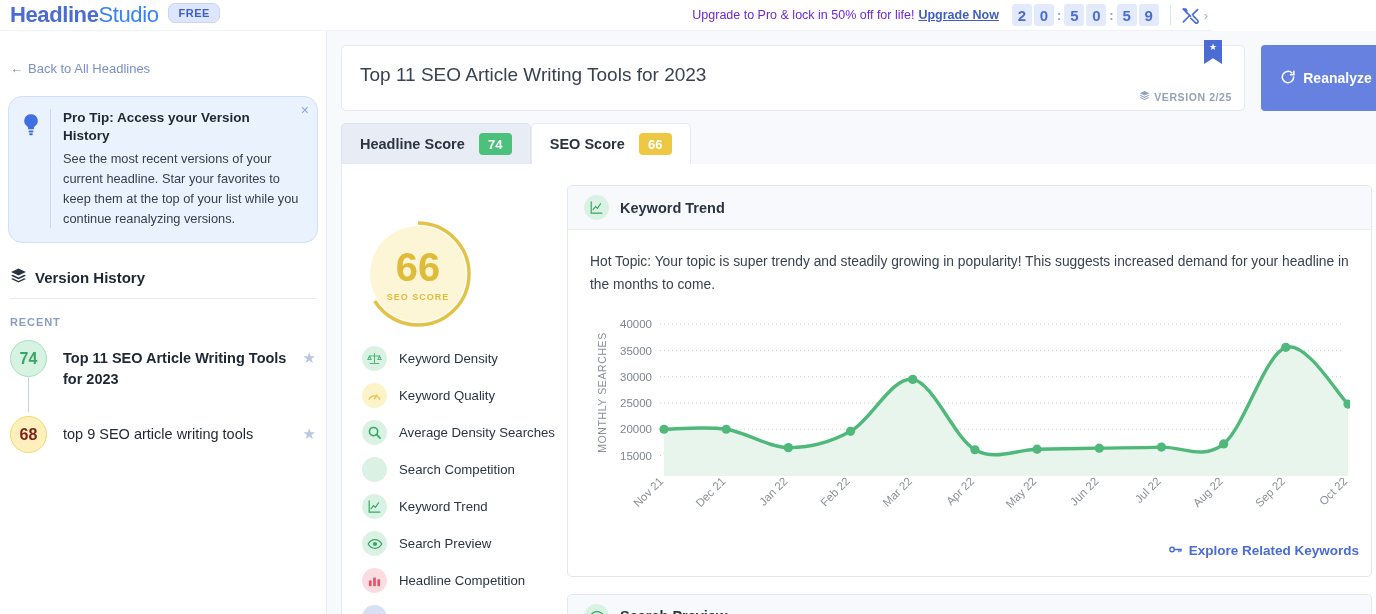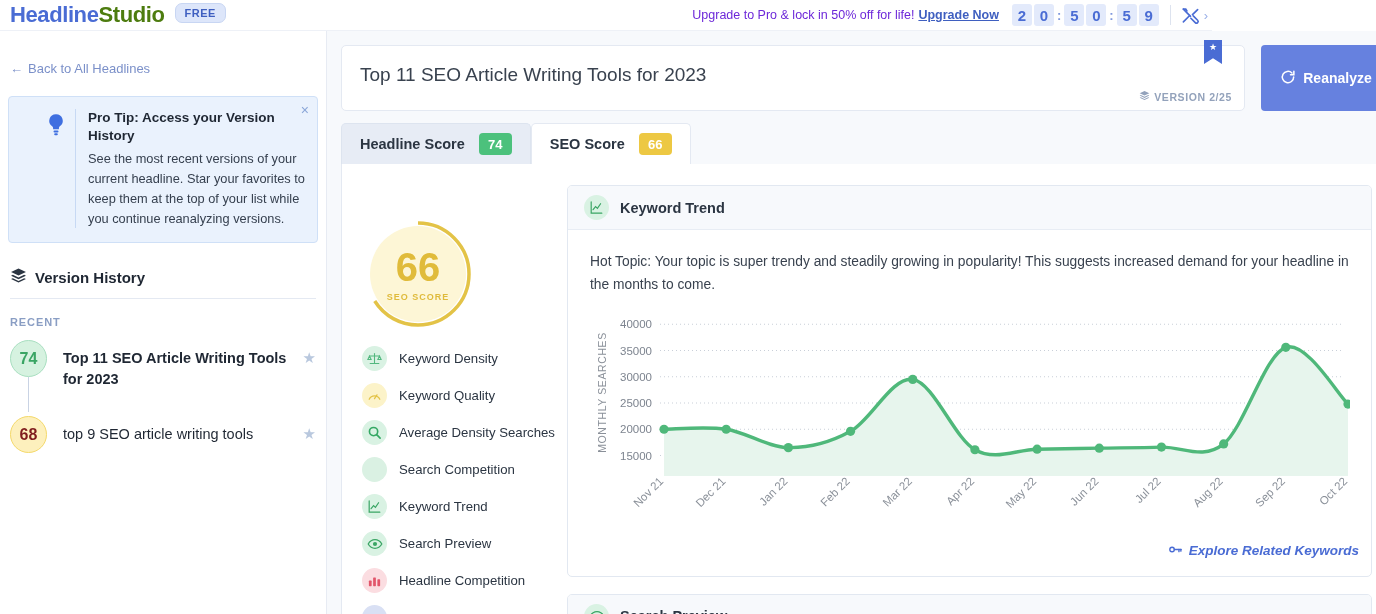--- a/index.html
+++ b/index.html
@@ -14,21 +14,21 @@
   
   .topbar {
     position: absolute; top: 0; left: 0;
     width: 1212px; height: 31px;
     background: #ffffff;
     display: flex; align-items: center;
     border-bottom: 1px solid #eef1f7;
   }
   .logo { margin-left: 10px; font-size: 22px; letter-spacing: -0.4px; display:flex; align-items:baseline; }
   .logo .b { font-weight: 700; color: #4a6cd4; }
-  .logo .s { font-weight: 700; color: #4d7c0f; }
+  .logo .s { font-weight: 400; color: #3b82f6; }
   .free-badge {
     margin-left: 10px; background: #dde6fa; color: #3f5fc0;
     font-size: 11px; font-weight: 700; letter-spacing: .5px;
     padding: 3px 9px; border-radius: 7px; border: 1px solid #c8d6f3;
     position: relative; top: -2px;
   }
   .topbar-right {
     margin-left: auto; display: flex; align-items: center; height: 31px;
   }
   .upgrade-text { font-size: 12.5px; color: #6d28d9; white-space: nowrap; }
@@ -51,22 +51,22 @@
     width: 327px; height: 583px;
     background: #ffffff;
     border-right: 1px solid #e7ebf3;
   }
   .back-link {
     margin: 30px 0 0 10px; font-size: 13px; color: #7b90c9; cursor: pointer;
     display: inline-flex; align-items: center; gap: 5px;
   }
   .protip {
     margin: 19px 8px 0 8px;
-    background: #eaf2fd; border: 1px solid #cfe0f7; border-radius: 4px;
-    padding: 12px 12px 14px 28px;
+    background: #eaf2fd; border: 1px solid #cfe0f7; border-radius: 14px;
+    padding: 12px 12px 14px 3px;
     display: flex; gap: 0; position: relative;
   }
   .protip-icon { width: 38px; flex: 0 0 38px; display: flex; justify-content: center; padding-top: 4px; color: #3f6fe0; }
   .protip-div { width: 1px; background: #c7d9f4; margin-right: 12px; }
   .protip-body { flex: 1; }
   .protip-title { font-size: 13.5px; font-weight: 700; color: #1f2733; margin-bottom: 5px; line-height: 1.3; padding-right: 12px; }
   .protip-text { font-size: 12.8px; color: #36404f; line-height: 1.55; }
   .protip-close { position: absolute; top: 6px; right: 8px; color: #8aa6d8; font-size: 14px; cursor: pointer; line-height: 1; }
 
   .vh-head { margin: 24px 0 0 10px; font-size: 15px; font-weight: 600; color: #1f2733; display: flex; align-items: center; gap: 8px; }
@@ -180,21 +180,21 @@
   .dcard-title { font-size: 14.5px; font-weight: 700; color: #2b3542; }
   .dcard-body { padding: 20px 22px 10px 22px; }
   .dcard-text { font-size: 13.8px; color: #39424f; line-height: 1.7; }
 
   
   .chartwrap { position: relative; height: 215px; margin-top: 14px; }
   .chart-svg { display: block; }
   .explore-link {
     text-align: right; padding: 6px 12px 16px 0;
     font-size: 13.5px; color: #4a6cd4; font-weight: 600; cursor: pointer;
-    display: flex; align-items: center; justify-content: flex-end; gap: 6px; font-style: italic;
+    display: flex; align-items: center; justify-content: flex-end; gap: 6px;
   }
 </style>
 </head>
 <body>
 
 <div class="topbar">
   <div class="logo">
     <span class="b">Headline</span>
       <span class="s">Studio</span>
   </div>

